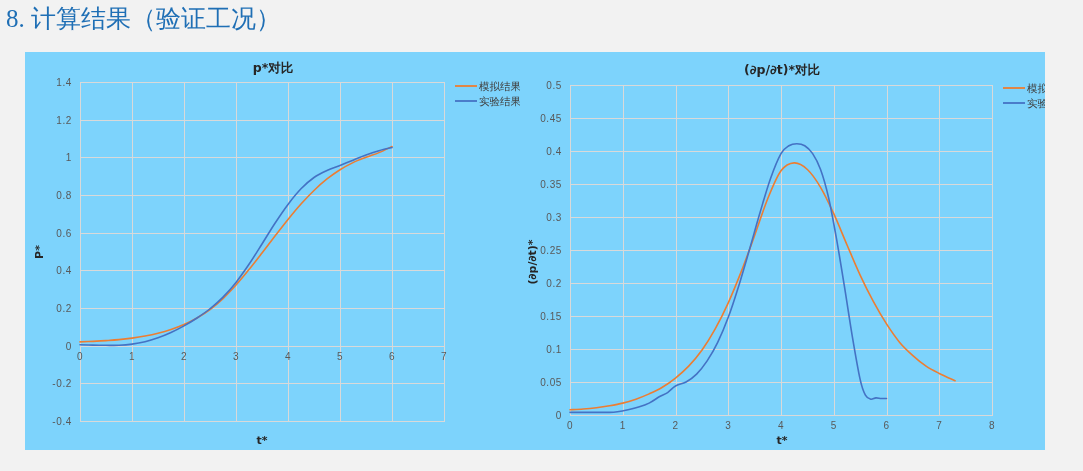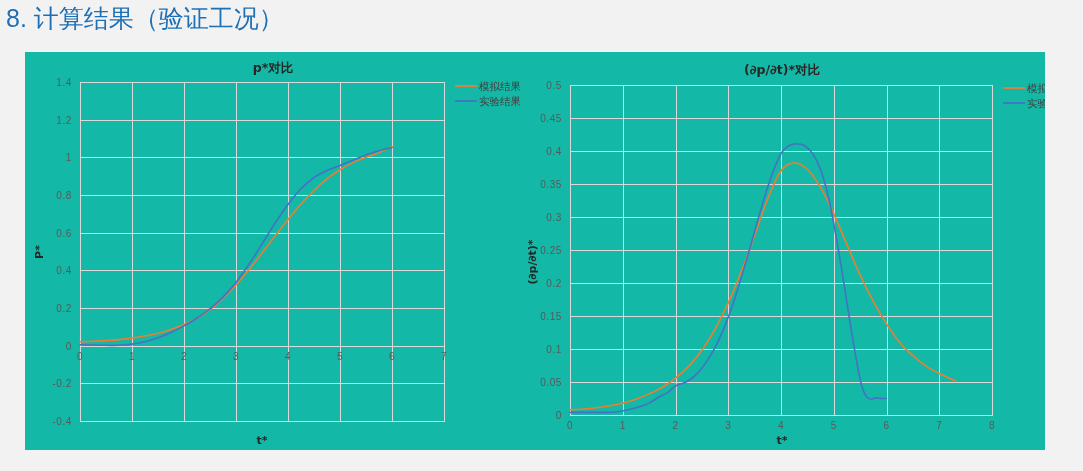--- a/index.html
+++ b/index.html
@@ -7,25 +7,25 @@
     width:1083px;height:471px;
     background:#f2f2f2;
     font-family:"Liberation Sans","DejaVu Sans",sans-serif;
     overflow:hidden;
     position:relative;
   }
   #slide{position:absolute;inset:0;}
   .slide-title{
     position:absolute;left:6px;top:2px;
     font-size:25px;color:#1F6FB5;
-    font-family:Liberation Sans, sans-serif;
+    font-family:Liberation Serif, serif;
     letter-spacing:0px;white-space:nowrap;
   }
   .card{
-    position:absolute;background:#14b8a6;overflow:hidden;
+    position:absolute;background:#7dd3fc;overflow:hidden;
   }
   #card-left{left:25px;top:52px;width:496px;height:398px;}
   #card-right{left:520px;top:52px;width:525px;height:398px;}
   svg{display:block;}
   .chart-title{
     font-size:12.5px;font-weight:bold;fill:#262626;
     font-family:"DejaVu Sans","Liberation Sans",sans-serif;
   }
   .axis-label{
     font-size:11px;font-weight:bold;fill:#262626;

